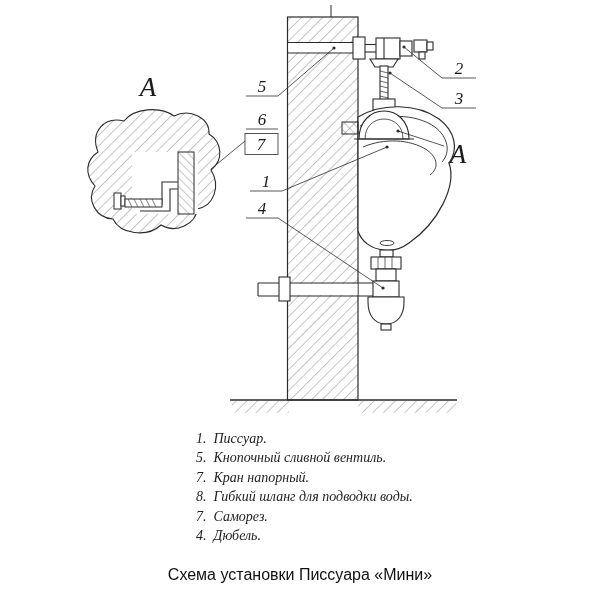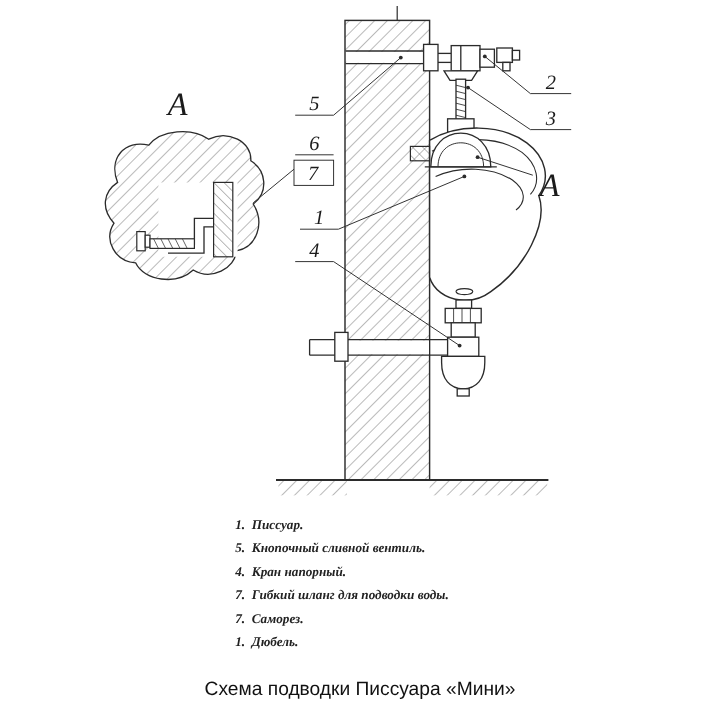--- a/index.html
+++ b/index.html
@@ -7,21 +7,21 @@
     position:relative;width:600px;height:596px;background:#ffffff;
     outline:1px solid #e2e2e2;overflow:hidden;
     font-family:"Liberation Serif",serif;color:#1b1b1b;
   }
   .drawing{position:absolute;left:0;top:0;}
   .callout-num{font-family:"Liberation Serif",serif;font-style:italic;font-size:17px;fill:#1b1b1b;}
   .view-letter{font-family:"Liberation Serif",serif;font-style:italic;font-size:27px;fill:#1b1b1b;}
   .legend{position:absolute;left:196px;top:429px;}
   .legend-item{
     font-family:"Liberation Serif",serif;font-style:italic;
-    font-size:11px;line-height:19.4px;white-space:pre;color:#222;font-weight:bold;
+    font-size:14px;line-height:19.4px;white-space:pre;color:#222;
   }
   .title{
     position:absolute;left:0;right:0;top:566px;text-align:center;
     font-family:"Liberation Sans",sans-serif;font-size:16px;color:#111;
   }
 </style>
 </head>
 <body>
 
 <div class="page">
@@ -166,21 +166,21 @@
       <text class="callout-num" x="459" y="74">2</text>
       <text class="callout-num" x="459" y="104">3</text>
       <text class="view-letter" x="148" y="96">A</text>
       <text class="view-letter" x="458" y="163">A</text>
     </g>
   </svg>
 
   <div class="legend">
     <div class="legend-item">1.  Писсуар.</div>
     <div class="legend-item">5.  Кнопочный сливной вентиль.</div>
-    <div class="legend-item">4.  Кран напорный.</div>
-    <div class="legend-item">7.  Гибкий шланг для подводки воды.</div>
+    <div class="legend-item">7.  Кран напорный.</div>
+    <div class="legend-item">8.  Гибкий шланг для подводки воды.</div>
     <div class="legend-item">7.  Саморез.</div>
-    <div class="legend-item">1.  Дюбель.</div>
+    <div class="legend-item">4.  Дюбель.</div>
   </div>
 
-  <div class="title">Схема подводки Писсуара «Мини»</div>
+  <div class="title">Схема установки Писсуара «Мини»</div>
 
 </div>
 
 </body></html>

